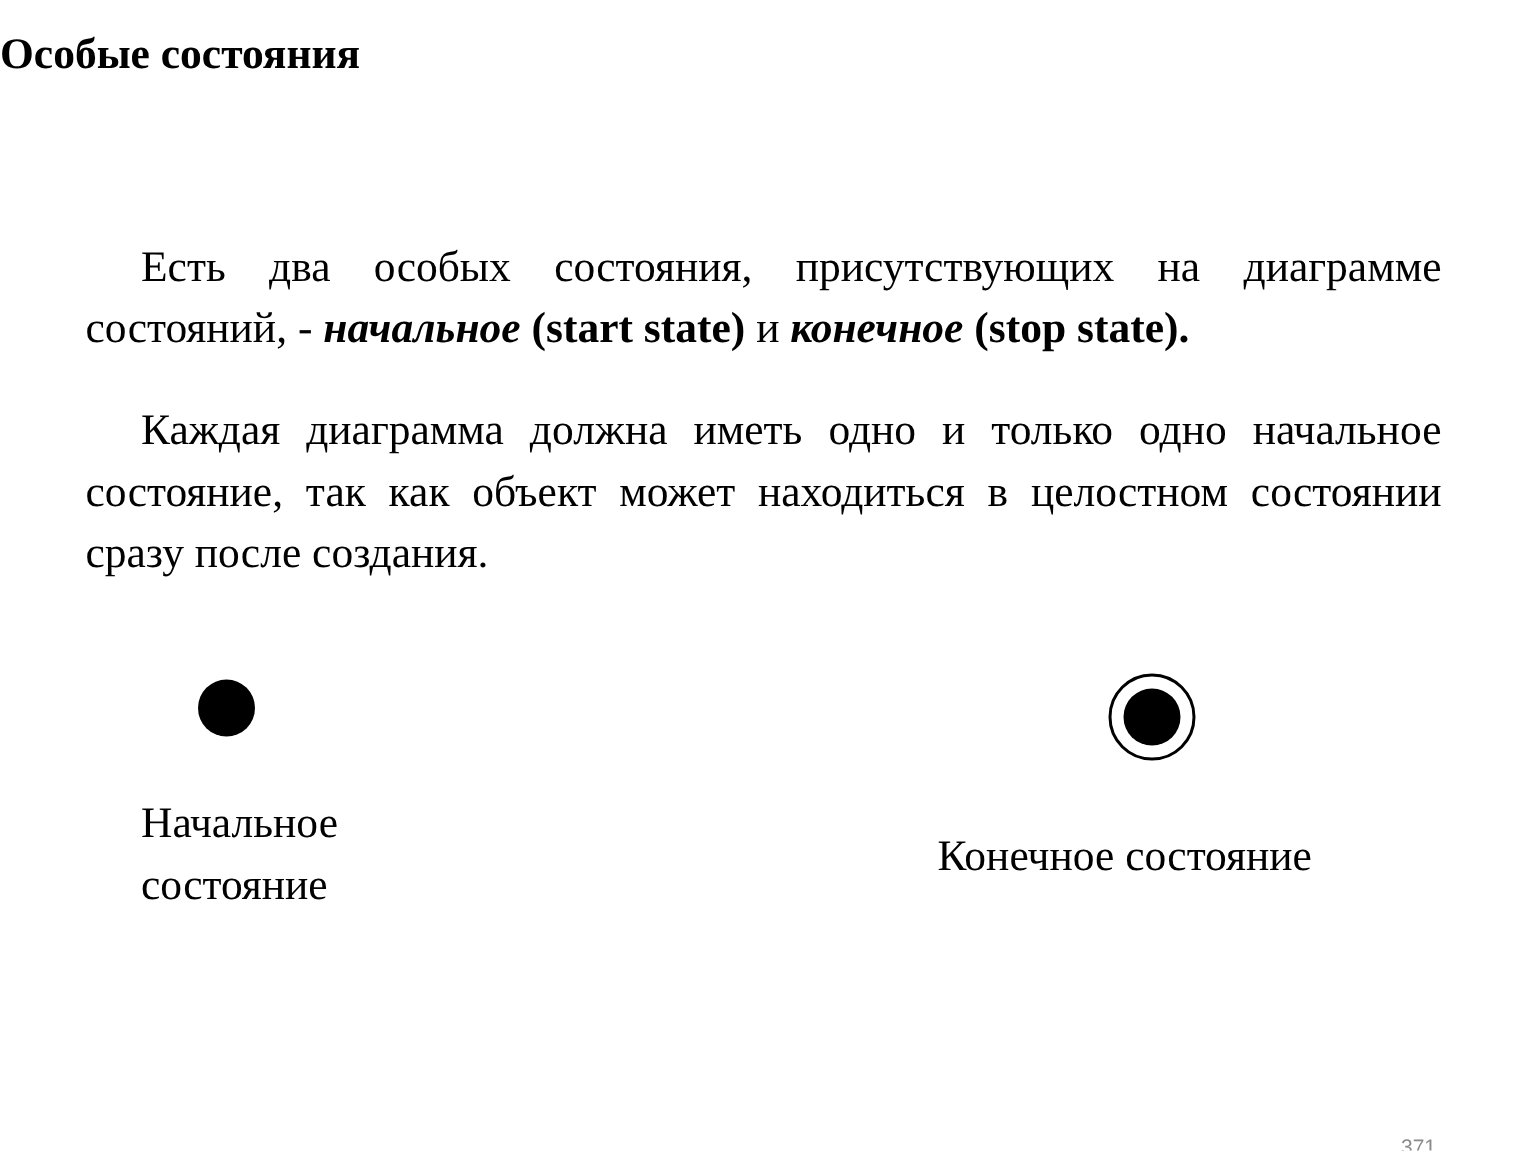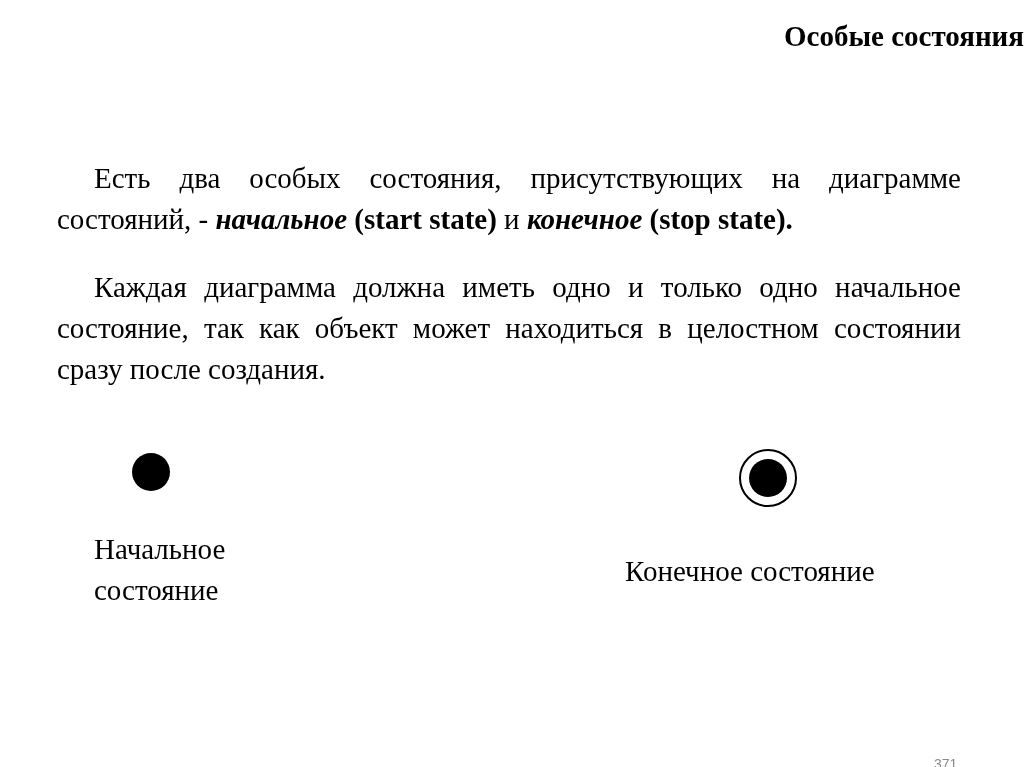--- a/index.html
+++ b/index.html
@@ -1,18 +1,18 @@
 <!DOCTYPE html>
 <html><head>
 <meta charset="utf-8">
 <style>
   html, body { margin:0; padding:0; background:#ffffff; }
   body { width:1024px; height:767px; position:relative; overflow:hidden;
          font-family:"Liberation Serif", serif; color:#000; }
-  .title { position:absolute; left:0; width:1024px; top:20px; text-align:right;
+  .title { position:absolute; left:0; width:1024px; top:20px; text-align:left;
            font-weight:bold; font-size:29px; }
   .para { position:absolute; left:57px; width:904px; font-size:29px; line-height:41px;
           text-align:justify; text-align-last:left; }
   .p1 { top:158px; text-indent:37px; }
   .p2 { top:267px; text-indent:37px; }
   .bi { font-weight:bold; font-style:italic; }
   .b { font-weight:bold; }
   .start-dot { position:absolute; left:132px; top:453px; width:38px; height:38px;
                border-radius:50%; background:#000; }
   .stop-outer { position:absolute; left:739px; top:449px; width:54px; height:54px;

